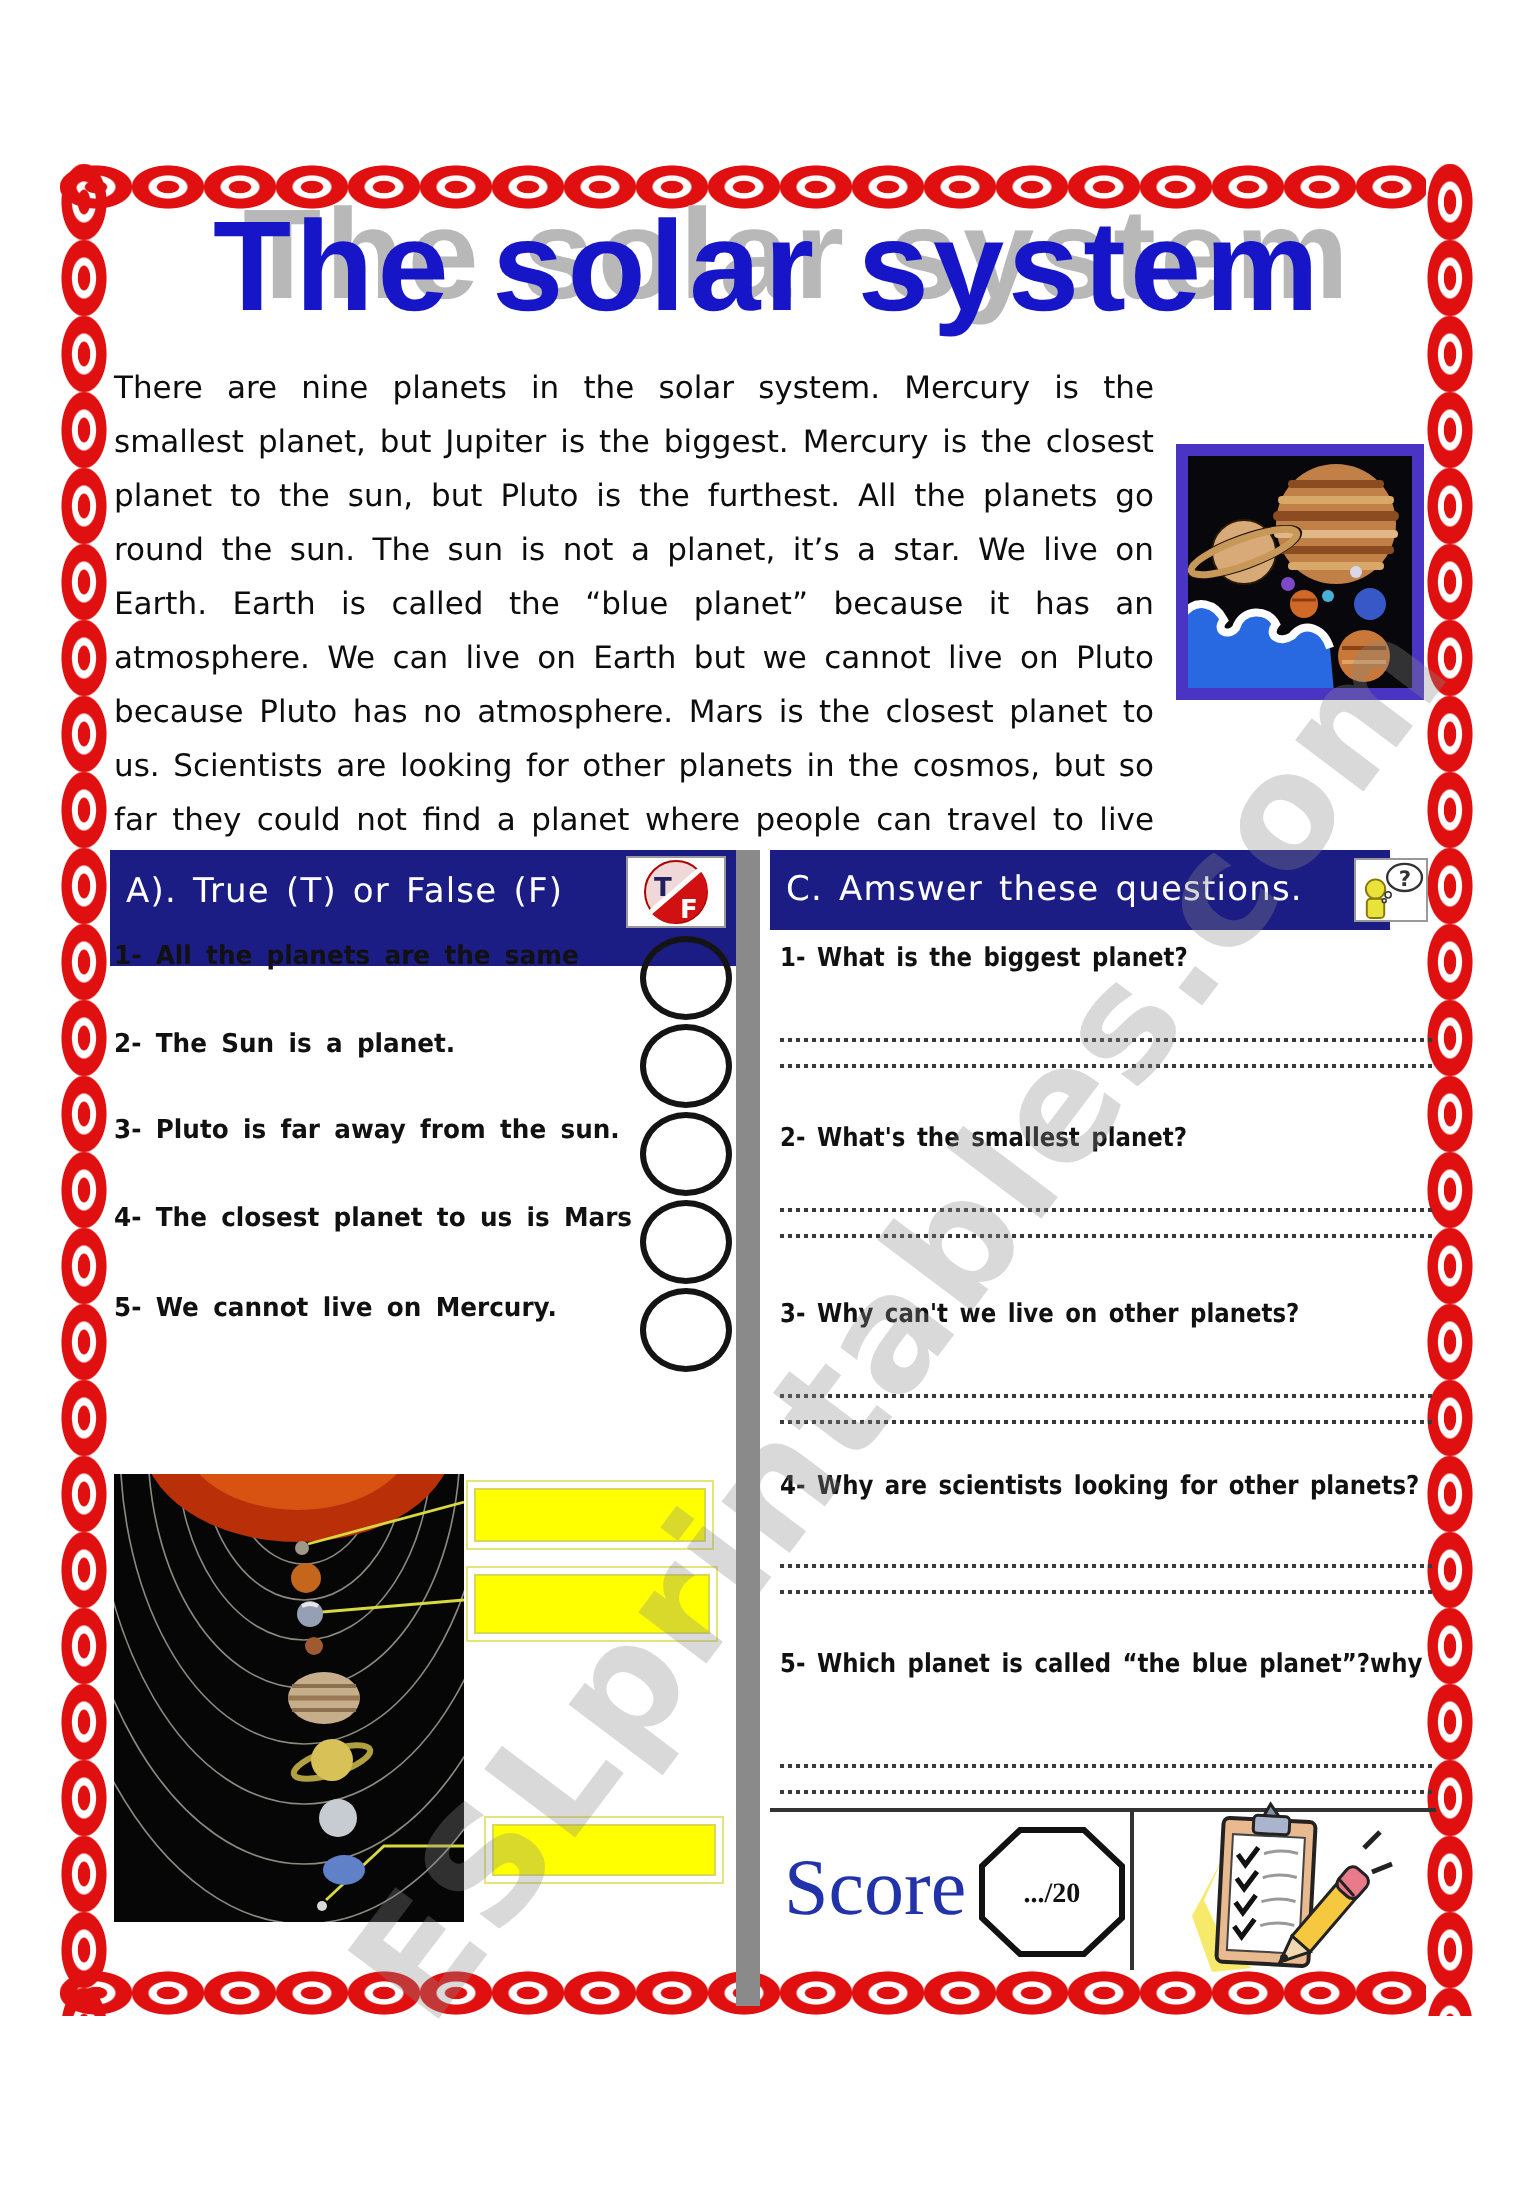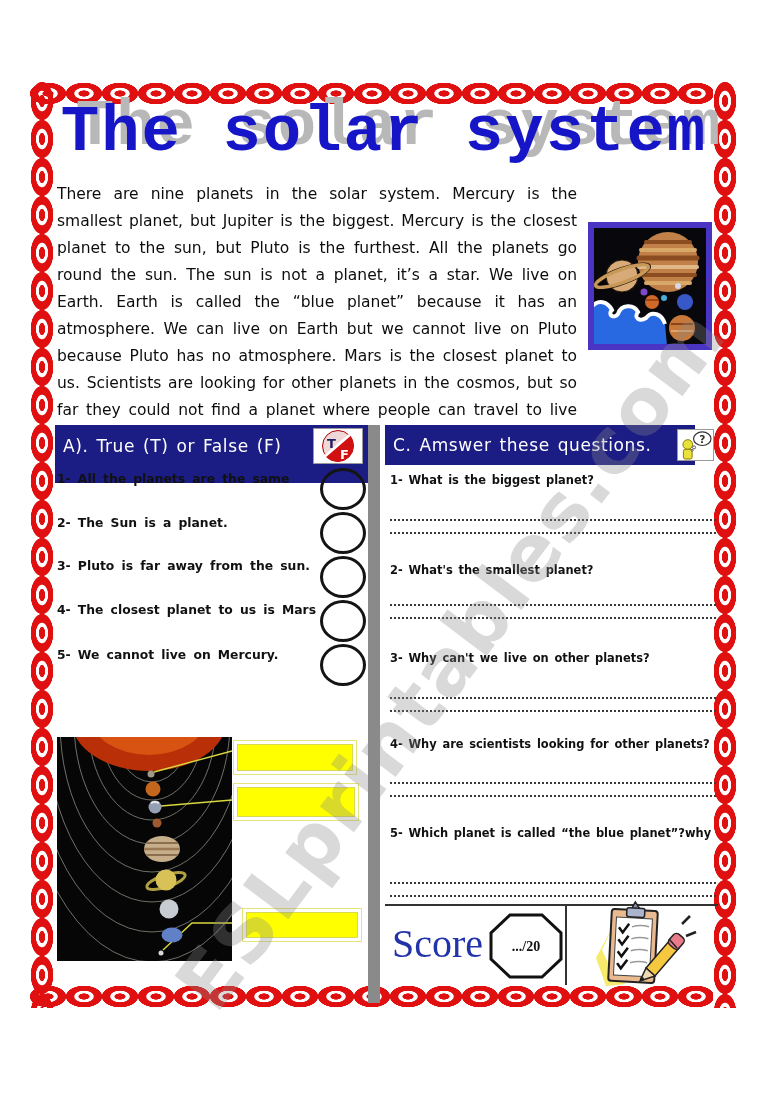--- a/index.html
+++ b/index.html
@@ -26,21 +26,21 @@
     background-size:24px 38px; background-repeat:repeat-y; background-position:50% 0;
   }
   #chain-top    { left:30px; top:82px;  width:683px; }
   #chain-bottom { left:30px; top:985px; width:683px; }
   #chain-left   { left:30px; top:82px;  height:926px; }
   #chain-right  { left:713px; top:82px; height:926px; }
 
   
   #main-title {
     position:absolute; left:56px; top:92px; width:656px; text-align:center;
-    font-family:Liberation Mono, monospace; font-weight:bold; font-size:64px; line-height:82px;
+    font-family:Liberation Sans, sans-serif; font-weight:bold; font-size:64px; line-height:82px;
     color:#1616c8; letter-spacing:2px;
     text-shadow:15px -6px 0 #b8b8b8;
     white-space:nowrap;
   }
   
   #intro {
     position:absolute; left:57px; top:181px; width:520px;
     font-size:15.5px; line-height:27px; text-align:justify; color:#0d0d0d;
     word-spacing:1px;
   }

